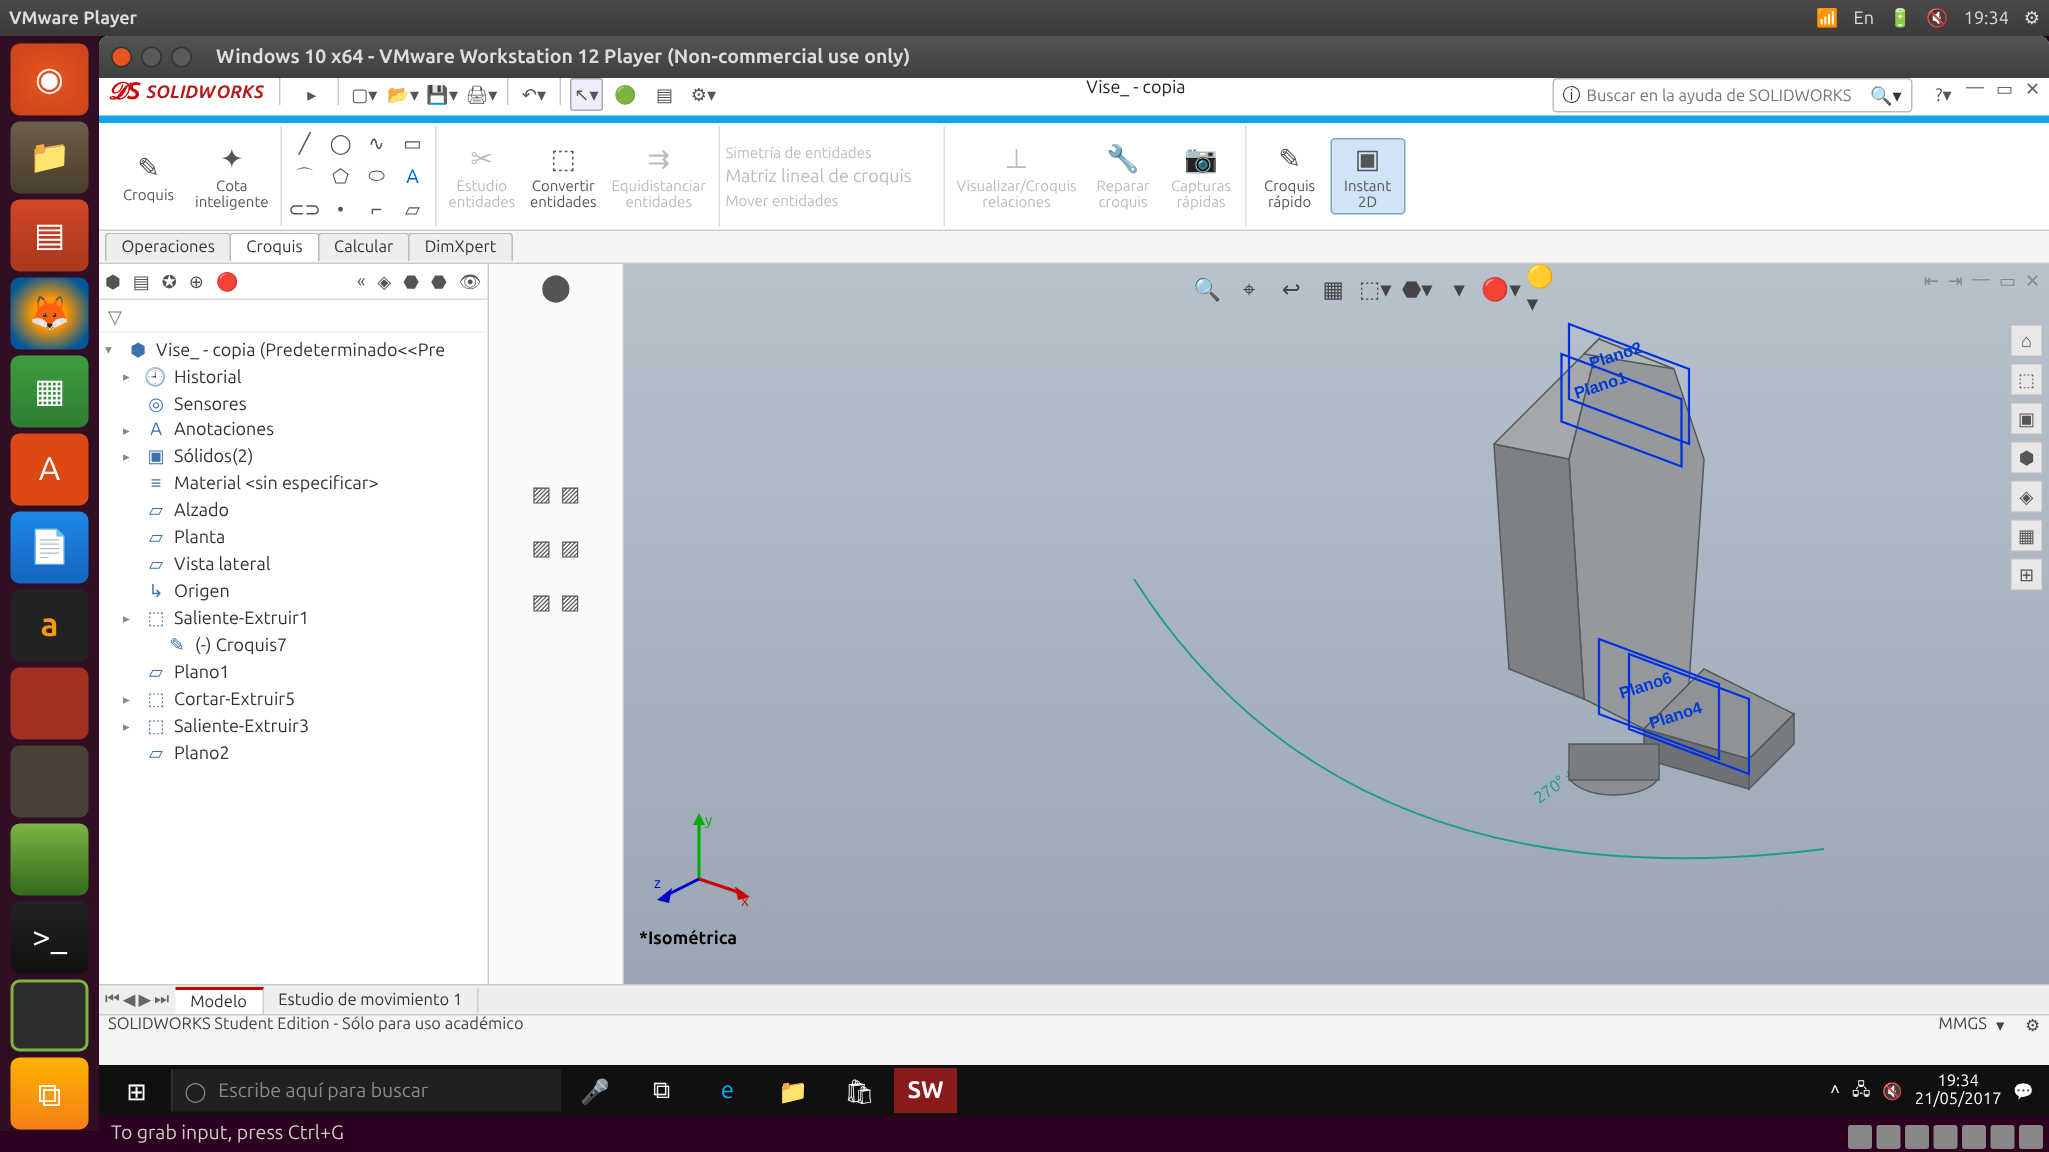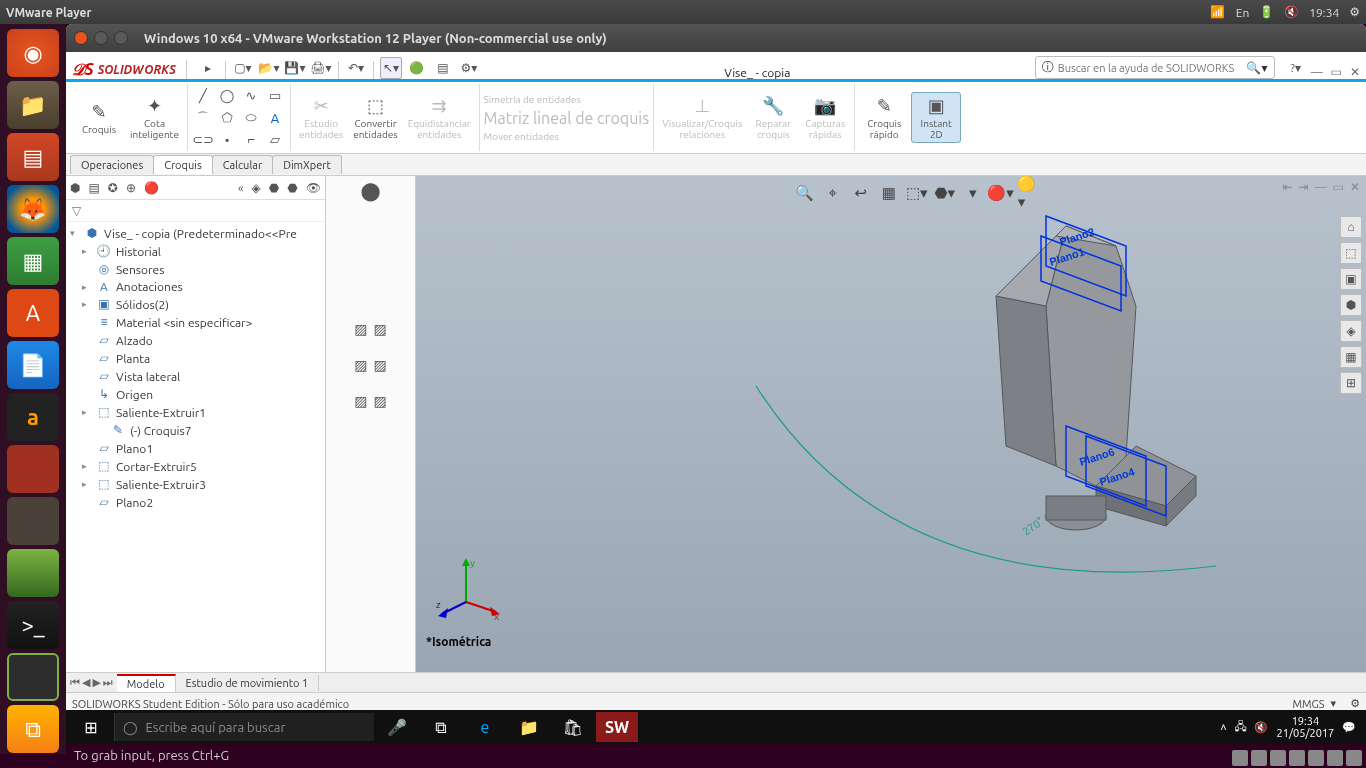--- a/index.html
+++ b/index.html
@@ -27,21 +27,21 @@
 .vm-window { position: absolute; left: 66px; top: 24px; right: 0; width: 1300px; height: 720px; background: #dedede; display: flex; flex-direction: column; border-radius: 6px 6px 0 0; overflow: hidden; }
 .vm-titlebar { height: 28px; background: linear-gradient(#545454,#3f3f3f); display: flex; align-items: center; padding: 0 8px; color: #ddd; font-size: 13px; }
 .vm-titlebar .wbtn { width: 14px; height: 14px; border-radius: 50%; background: #5a5a5a; margin-right: 6px; border: 1px solid #333; }
 .vm-titlebar .wbtn.close { background: #e95420; }
 .vm-menubar { height: 24px; background: linear-gradient(#4b4b4b,#3c3c3c); display: flex; align-items: center; padding: 0 8px; color: #ddd; font-size: 13px; gap: 14px; }
 
 
 .sw { flex: 1; background: #fff; display: flex; flex-direction: column; position: relative; font-size: 12px; color: #333; }
 
 
-.sw-quick { height: 30px; display: flex; align-items: flex-end; padding-left: 6px; gap: 4px; border-bottom: 3px solid #0ea5e9; }
+.sw-quick { height: 30px; display: flex; align-items: flex-start; padding-left: 6px; gap: 4px; border-bottom: 5px solid #0ea5e9; }
 .sw-logo { display: flex; align-items: center; gap: 4px; font-weight: bold; color: #b71c1c; font-style: italic; padding-right: 10px; border-right: 1px solid #ccc; margin-right: 6px; }
 .sw-logo .ds { color: #c00; font-size: 16px; }
 .sw-quick .qbtn { width: 22px; height: 22px; display: inline-flex; align-items: center; justify-content: center; color: #555; border-radius: 2px; }
 .sw-quick .sep { width: 1px; height: 18px; background: #ccc; margin: 0 2px; }
 .sw-quick .doctitle { flex: 1; text-align: center; color: #222; }
 .sw-search { display: flex; align-items: center; gap: 4px; border: 1px solid #bbb; border-radius: 3px; padding: 2px 6px; margin-right: 6px; min-width: 240px; }
 .sw-winbtns { display: flex; gap: 8px; padding-right: 6px; color: #666; }
 
 
 .sw-ribbon { height: 72px; display: flex; align-items: stretch; border-bottom: 1px solid #ccc; padding: 2px 4px; gap: 0; }
@@ -90,21 +90,21 @@
 
 .plane-label { font-size: 11px; fill: #003bd6; font-weight: bold; font-family: Arial; }
 
 
 .model-tabs { height: 20px; background: #eee; border-top: 1px solid #ccc; display: flex; align-items: center; font-size: 11px; }
 .model-tabs .mtab { padding: 2px 10px; border-right: 1px solid #ccc; }
 .model-tabs .mtab.active { background: #fff; border-top: 2px solid #c00; }
 .model-tabs .nav { display: flex; gap: 2px; padding: 0 4px; color: #666; }
 
 
-.sw-status { height: 18px; background: #f4f4f4; border-top: 1px solid #ccc; display: flex; align-items: flex-end; padding: 0 6px; font-size: 11px; color: #444; }
+.sw-status { height: 34px; background: #f4f4f4; border-top: 1px solid #ccc; display: flex; align-items: flex-start; padding: 0 6px; font-size: 11px; color: #444; }
 .sw-status .spacer { flex: 1; }
 
 
 .win-taskbar { height: 34px; background: #101010; display: flex; align-items: center; padding: 0 4px; color: #fff; gap: 2px; }
 .win-taskbar .tbtn { width: 42px; height: 30px; display: flex; align-items: center; justify-content: center; font-size: 16px; }
 .win-search { flex: 0 0 260px; height: 28px; background: #202020; display: flex; align-items: center; padding: 0 8px; gap: 8px; color: #8a8a8a; font-size: 13px; border-left: 1px solid #333; }
 .win-taskbar .spacer { flex: 1; }
 .win-tray { display: flex; align-items: center; gap: 8px; font-size: 11px; padding-right: 6px; }
 .win-tray .clock { text-align: center; line-height: 1.1; }
 
@@ -228,21 +228,21 @@
 entidades</span>
           </div>
         <div class="rbtn dis">
             <span class="ricon">⇉</span>
             <span style="white-space:pre-line">Equidistanciar
 entidades</span>
           </div>
       </div>
       <div class="rgroup" style="flex-direction:column;align-items:flex-start;justify-content:center;gap:4px;min-width:150px">
         <span class="dis" style="color:#bbb;font-size:10px">Simetría de entidades</span>
-        <span class="dis" style="color:#bbb;font-size:16px">Matriz lineal de croquis</span>
+        <span class="dis" style="color:#bbb;font-size:12px">Matriz lineal de croquis</span>
         <span class="dis" style="color:#bbb;font-size:10px">Mover entidades</span>
       </div>
       <div class="rgroup">
         <div class="rbtn dis">
             <span class="ricon">⊥</span>
             <span style="white-space:pre-line">Visualizar/Croquis
 relaciones</span>
           </div>
         <div class="rbtn dis">
             <span class="ricon">🔧</span>

